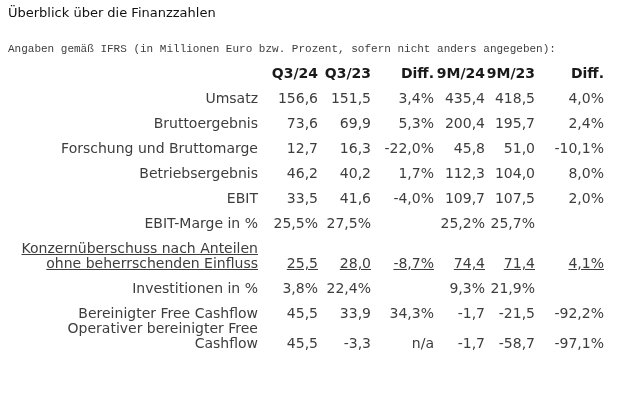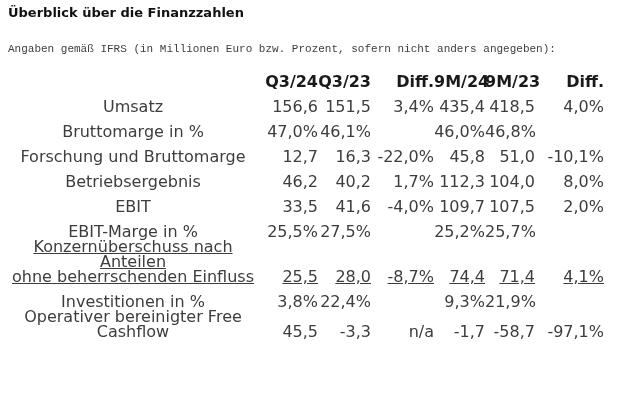--- a/index.html
+++ b/index.html
@@ -9,39 +9,39 @@
     background: #ffffff;
     font-family: "DejaVu Sans", "Liberation Sans", sans-serif;
     color: #3d3d3d;
     overflow: hidden;
   }
   .page {
     padding: 4px 8px 0 8px;
   }
   .title {
     font-size: 13px;
-    font-weight: bold;
+    font-weight: normal;
     color: #111111;
     line-height: 17px;
     white-space: nowrap;
   }
   .subtitle {
     font-size: 11px;
     color: #3d3d3d;
     line-height: 15px;
     margin-top: 21px;
     white-space: nowrap;
     font-family: Liberation Mono, monospace;
   }
   table.fin {
     border-collapse: collapse;
     table-layout: fixed;
-    margin-top: 16px;
+    margin-top: 8px;
     width: 596px;
-    font-size: 16px;
+    font-size: 14px;
   }
   table.fin col.c-label { width: 250px; }
   table.fin col.c1 { width: 60px; }
   table.fin col.c2 { width: 53px; }
   table.fin col.c3 { width: 63px; }
   table.fin col.c4 { width: 51px; }
   table.fin col.c5 { width: 50px; }
   table.fin col.c6 { width: 69px; }
   table.fin th, table.fin td {
     padding: 0;
@@ -52,21 +52,21 @@
   table.fin thead th {
     height: 16px;
     text-align: right;
     font-weight: bold;
     color: #1a1a1a;
     white-space: nowrap;
   }
   table.fin thead th.lbl { text-align: left; }
   table.fin tbody td { height: 25px; }
   table.fin tbody td.lbl {
-    text-align: center;
+    text-align: right;
     white-space: pre-line;
   }
   table.fin tbody td.num {
     text-align: right;
     white-space: nowrap;
   }
 </style>
 </head>
 <body>
 
@@ -99,27 +99,27 @@
         <tr>
           <td class="lbl">Umsatz</td>
           <td class="num">156,6</td>
           <td class="num">151,5</td>
           <td class="num">3,4%</td>
           <td class="num">435,4</td>
           <td class="num">418,5</td>
           <td class="num">4,0%</td>
         </tr>
         <tr>
-          <td class="lbl">Bruttomarge in %</td>
-          <td class="num">47,0%</td>
-          <td class="num">46,1%</td>
-          <td class="num"></td>
-          <td class="num">46,0%</td>
-          <td class="num">46,8%</td>
-          <td class="num"></td>
+          <td class="lbl">Bruttoergebnis</td>
+          <td class="num">73,6</td>
+          <td class="num">69,9</td>
+          <td class="num">5,3%</td>
+          <td class="num">200,4</td>
+          <td class="num">195,7</td>
+          <td class="num">2,4%</td>
         </tr>
         <tr>
           <td class="lbl">Forschung und Bruttomarge</td>
           <td class="num">12,7</td>
           <td class="num">16,3</td>
           <td class="num">-22,0%</td>
           <td class="num">45,8</td>
           <td class="num">51,0</td>
           <td class="num">-10,1%</td>
         </tr>
@@ -163,20 +163,29 @@
         <tr>
           <td class="lbl">Investitionen in %</td>
           <td class="num">3,8%</td>
           <td class="num">22,4%</td>
           <td class="num"></td>
           <td class="num">9,3%</td>
           <td class="num">21,9%</td>
           <td class="num"></td>
         </tr>
         <tr>
+          <td class="lbl">Bereinigter Free Cashflow</td>
+          <td class="num">45,5</td>
+          <td class="num">33,9</td>
+          <td class="num">34,3%</td>
+          <td class="num">-1,7</td>
+          <td class="num">-21,5</td>
+          <td class="num">-92,2%</td>
+        </tr>
+        <tr>
           <td class="lbl">Operativer bereinigter Free Cashflow</td>
           <td class="num">45,5</td>
           <td class="num">-3,3</td>
           <td class="num">n/a</td>
           <td class="num">-1,7</td>
           <td class="num">-58,7</td>
           <td class="num">-97,1%</td>
         </tr>
       </tbody>
   </table>

